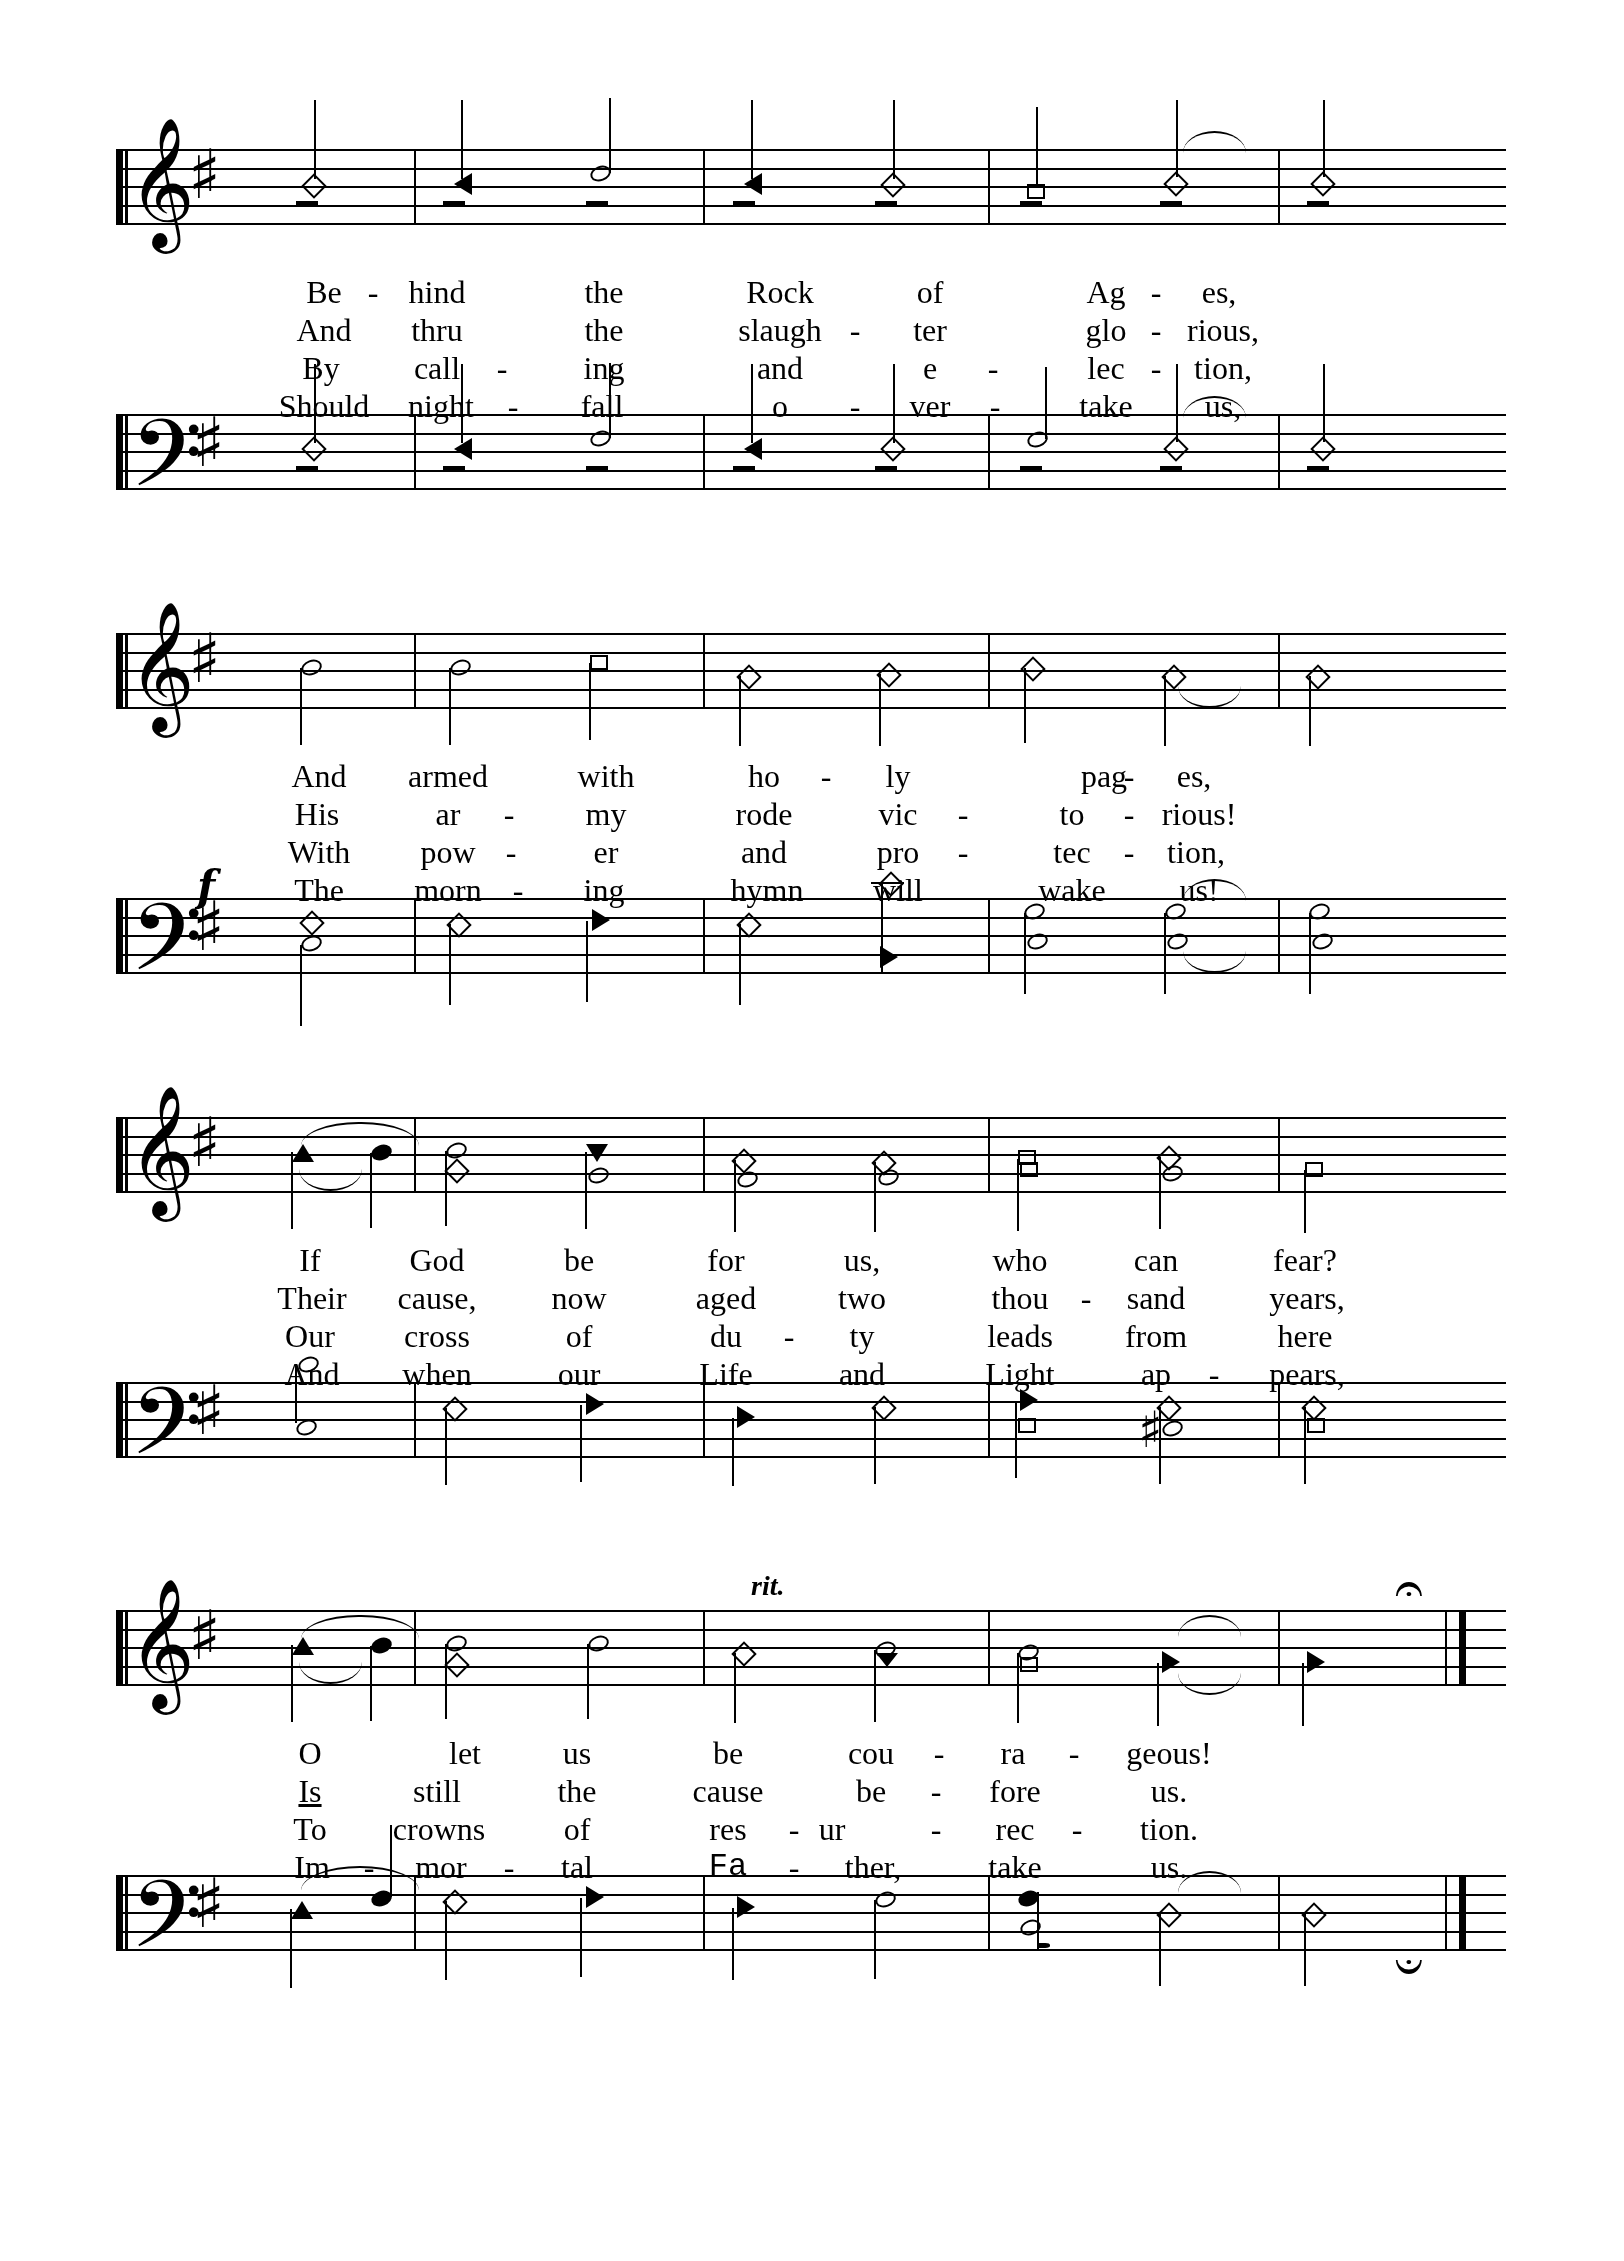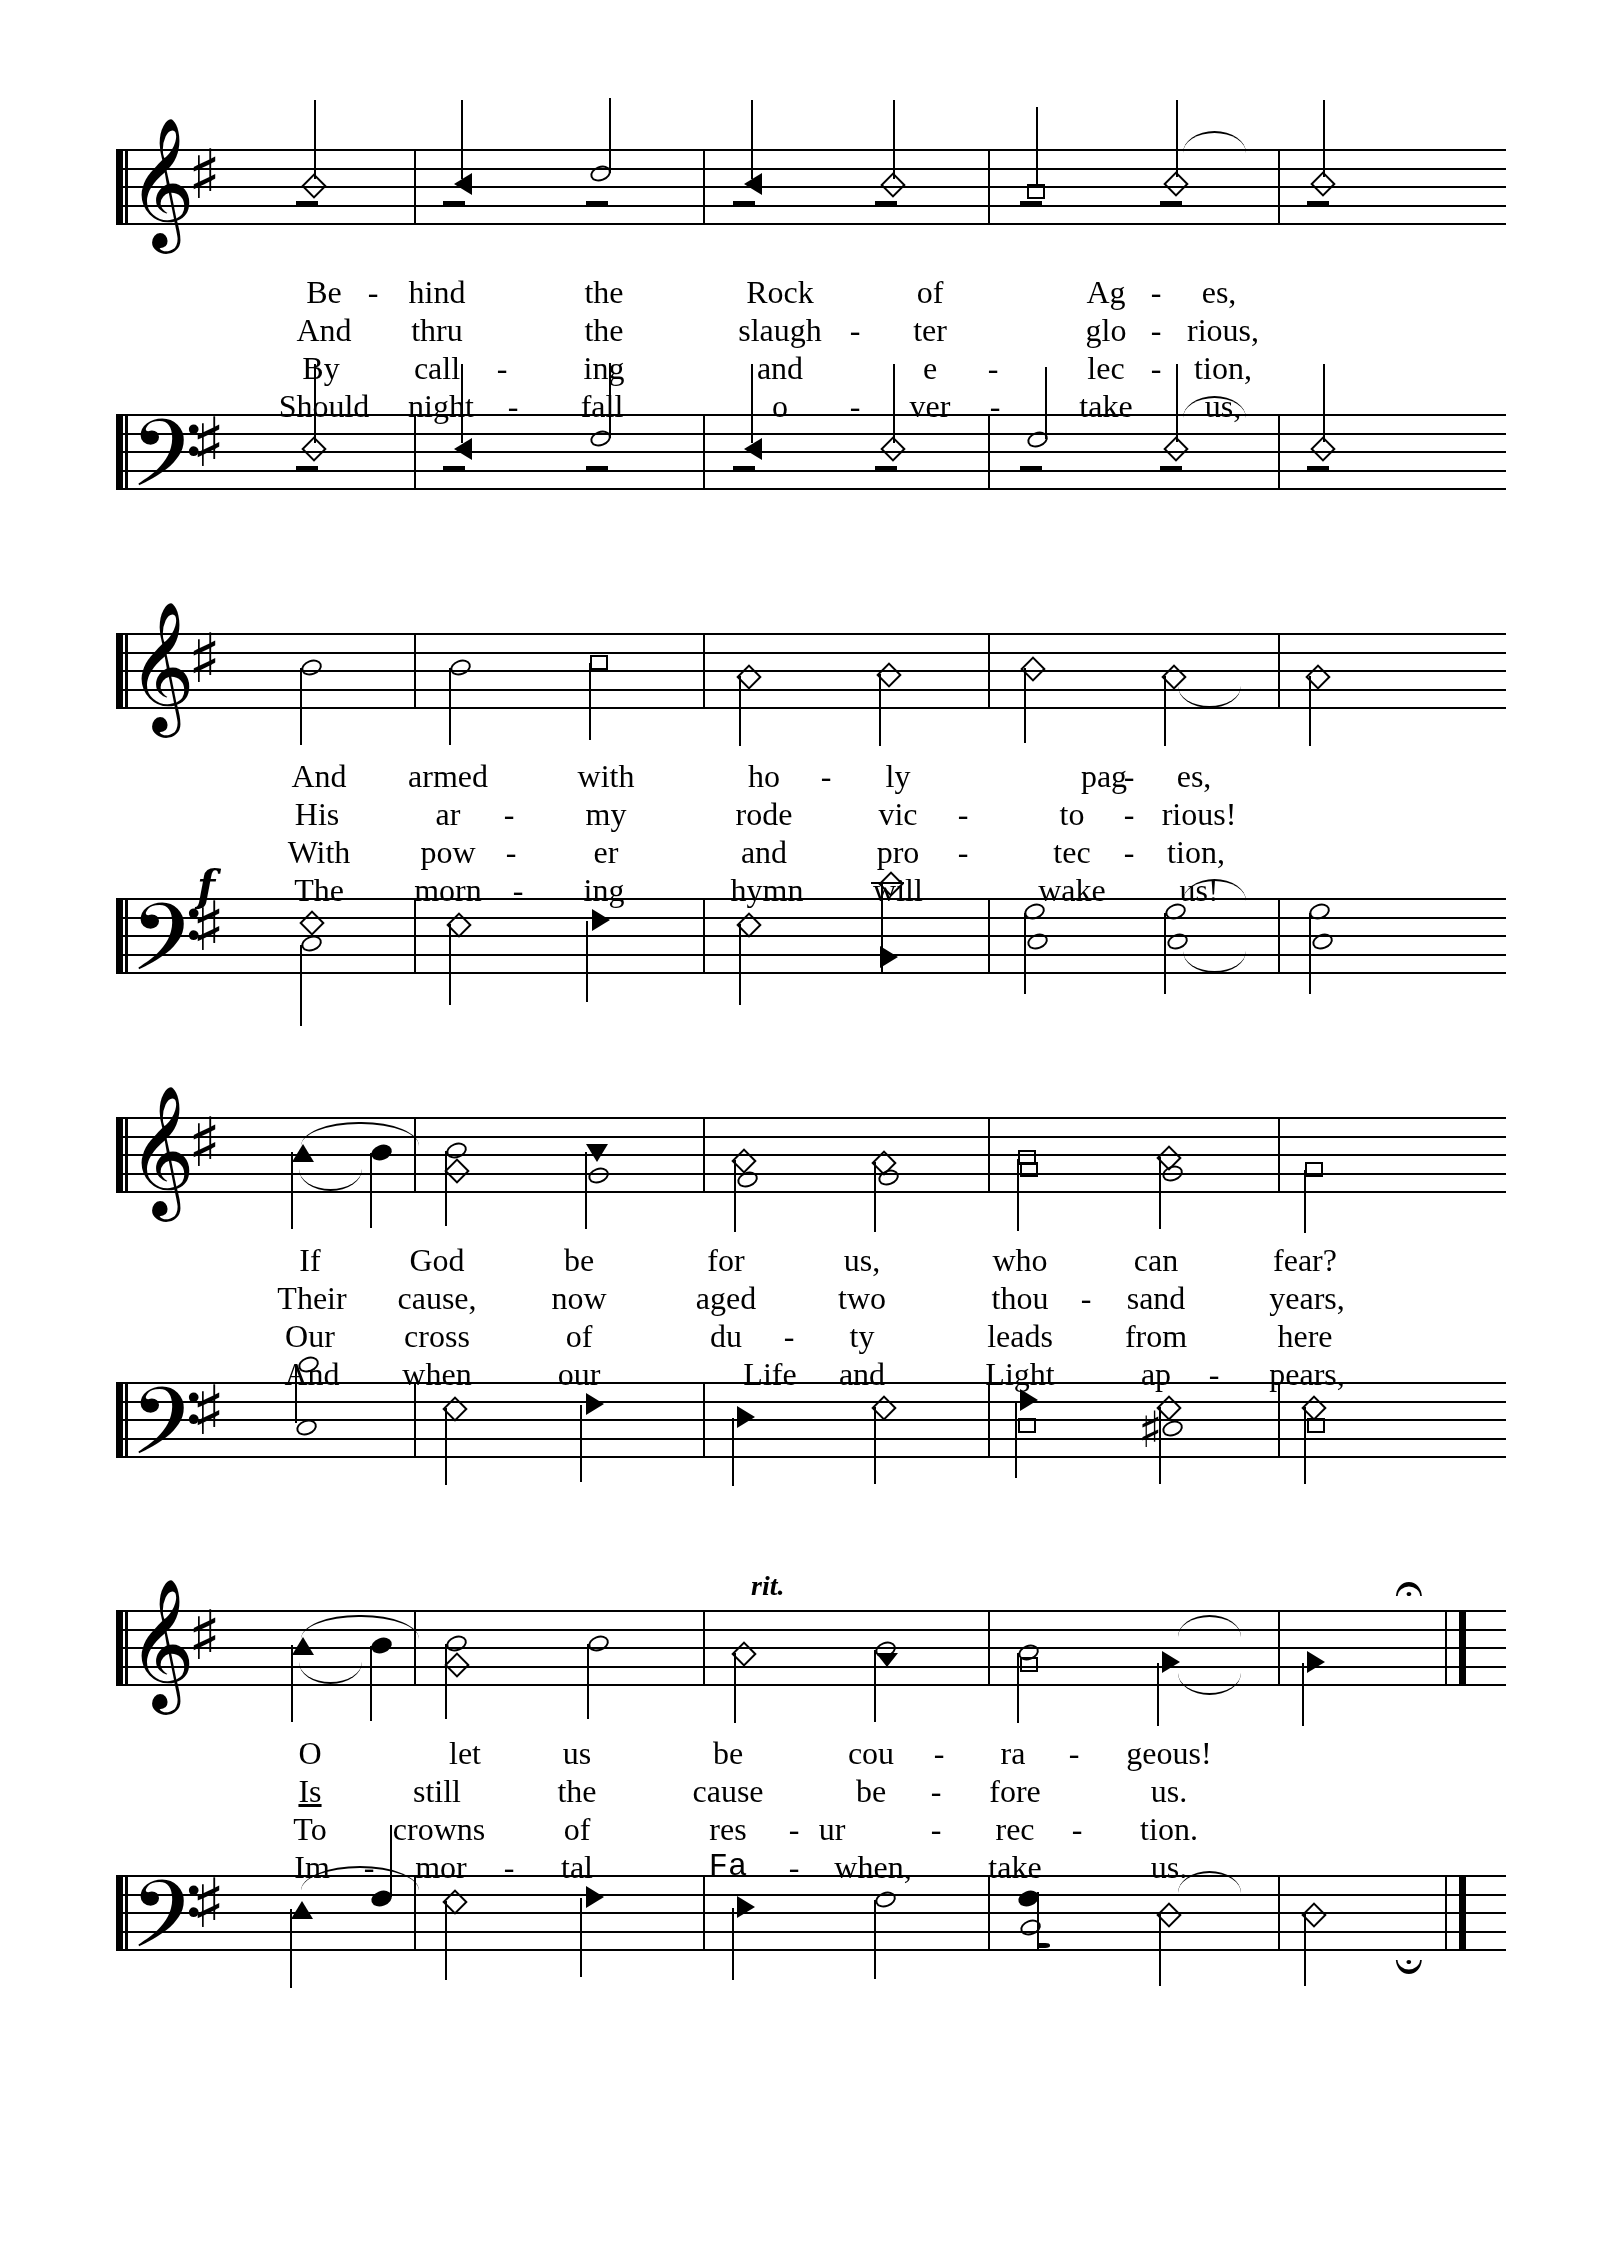--- a/index.html
+++ b/index.html
@@ -640,21 +640,21 @@
         <span class="dash" style="left:669px;">-</span>
         <span class="syl center" style="left:742px;">ty</span>
         <span class="syl center" style="left:900px;">leads</span>
         <span class="syl center" style="left:1036px;">from</span>
         <span class="syl center" style="left:1185px;">here</span>
       </div>
       <div class="lyric-line">
         <span class="syl center" style="left:192px;">And</span>
         <span class="syl center" style="left:317px;">when</span>
         <span class="syl center" style="left:459px;">our</span>
-        <span class="syl center" style="left:606px;margin-left:44px;">Life</span>
+        <span class="syl center" style="left:606px;">Life</span>
         <span class="syl center" style="left:742px;">and</span>
         <span class="syl center" style="left:900px;">Light</span>
         <span class="syl center" style="left:1036px;">ap</span>
         <span class="dash" style="left:1094px;">-</span>
         <span class="syl center" style="left:1187px;">pears,</span>
       </div>
     </div>
 
     <div class="stave-block" style="position:absolute; top:265px;">
       <div class="left-bar"></div>
@@ -799,21 +799,21 @@
         <span class="syl center" style="left:1049px;">tion.</span>
       </div>
       <div class="lyric-line">
         <span class="syl center" style="left:192px;">Im</span>
         <span class="dash" style="left:249px;">-</span>
         <span class="syl center" style="left:321px;">mor</span>
         <span class="dash" style="left:389px;">-</span>
         <span class="syl center" style="left:457px;">tal</span>
         <span class="syl center" style="left:608px;font-family:Liberation Mono, monospace;">Fa</span>
         <span class="dash" style="left:674px;">-</span>
-        <span class="syl center" style="left:753px;">when,</span>
+        <span class="syl center" style="left:753px;">ther,</span>
         <span class="syl center" style="left:895px;">take</span>
         <span class="syl center" style="left:1049px;">us.</span>
       </div>
     </div>
 
     <div class="stave-block" style="position:absolute; top:265px;">
       <div class="left-bar"></div>
       <div class="left-bar2"></div>
       <div class="staff-lines">
         <div class="ln l1"></div>

